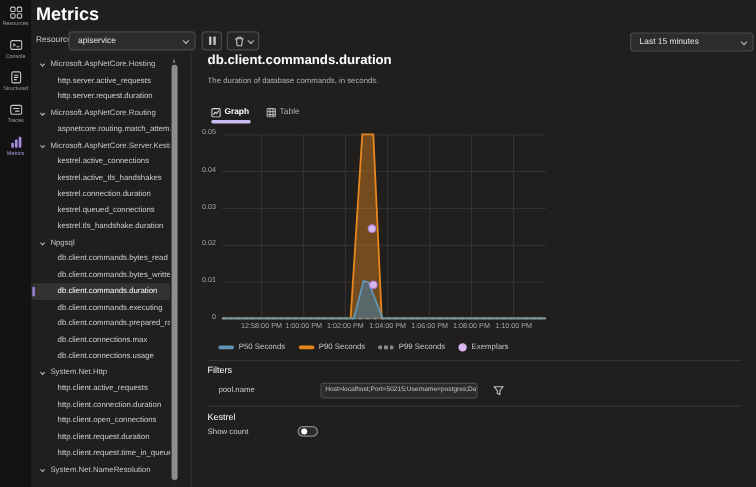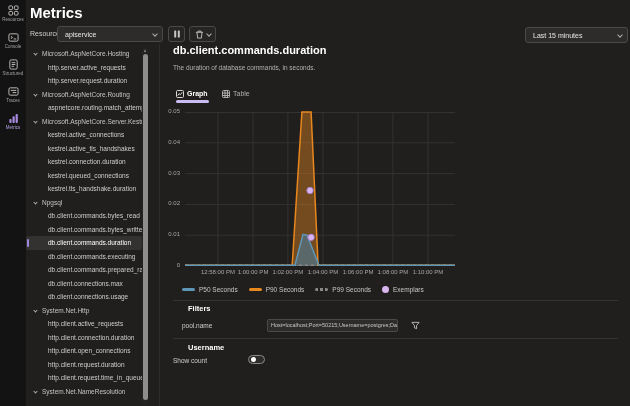--- a/index.html
+++ b/index.html
@@ -55,21 +55,21 @@
   #chart-svg { overflow:visible; display:block; }
   .ytick { position:absolute; width:24px; text-align:right; font-size:6px; color:#a8a6a4; }
   .xtick { position:absolute; width:60px; text-align:center; font-size:6px; color:#a8a6a4; }
   
   #legend { position:absolute; left:182px; top:283px; height:13px; display:flex; align-items:center; gap:11px; }
   .lg-item { display:flex; align-items:center; gap:4px; font-size:6.5px; color:#c8c6c4; cursor:pointer; }
   .lg-line { width:13px; height:3px; border-radius:2px; }
   .lg-dot { width:7px; height:7px; border-radius:50%; }
   
   .hr { position:absolute; left:173px; width:445px; height:1px; background:#343332; }
-  .section-h { position:absolute; left:188px; font-size:7.5px; font-weight:bold; color:#ffffff; }
+  .section-h { position:absolute; left:173px; font-size:7.5px; font-weight:normal; color:#ffffff; }
   #filter-name { position:absolute; left:182px; top:322px; font-size:6.5px; color:#d0cecc; }
   #filter-value { position:absolute; left:267px; top:319px; width:131px; height:13px; background:#2d2c2b;
                   border:1px solid #4a4948; border-radius:2px; font-size:5.5px; color:#c8c6c4;
                   line-height:11px; padding:0 3px; white-space:nowrap; overflow:hidden; cursor:pointer; }
   #filter-funnel { position:absolute; left:411px; top:321px; cursor:pointer; }
   #show-count-label { position:absolute; left:173px; top:357px; font-size:6.5px; color:#d0cecc; }
   #show-count-toggle { position:absolute; left:248px; top:355px; width:17px; height:9px; border:1px solid #8a8886;
                        border-radius:5px; background:#2d2c2b; cursor:pointer; }
   #show-count-knob { position:absolute; left:1.5px; top:1px; width:5px; height:5px; border-radius:50%; background:#ffffff; }
 </style>
@@ -340,19 +340,19 @@
 
   <div class="hr" style="top:300px"></div>
   <div class="section-h" style="top:304px">Filters</div>
   <div id="filter-name">pool.name</div>
   <div id="filter-value">Host=localhost;Port=50215;Username=postgres;Databas...</div>
   <svg id="filter-funnel" width="9" height="9" viewBox="0 0 10 10">
     <path d="M1 1.5 H9 L6.2 5 V8.5 L3.8 7.5 V5 Z" fill="none" stroke="#c8c6c4" stroke-width="1"></path>
   </svg>
 
   <div class="hr" style="top:338px"></div>
-  <div class="section-h" style="top:343px">Username</div>
+  <div class="section-h" style="top:343px">Kestrel</div>
   <div id="show-count-label">Show count</div>
   <div id="show-count-toggle">
     <div id="show-count-knob"></div>
   </div>
 
 </div>
 
 </body></html>

